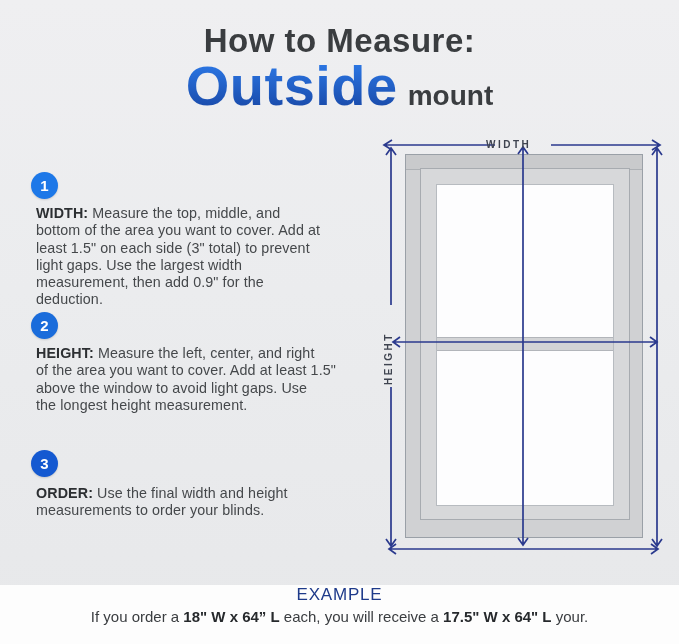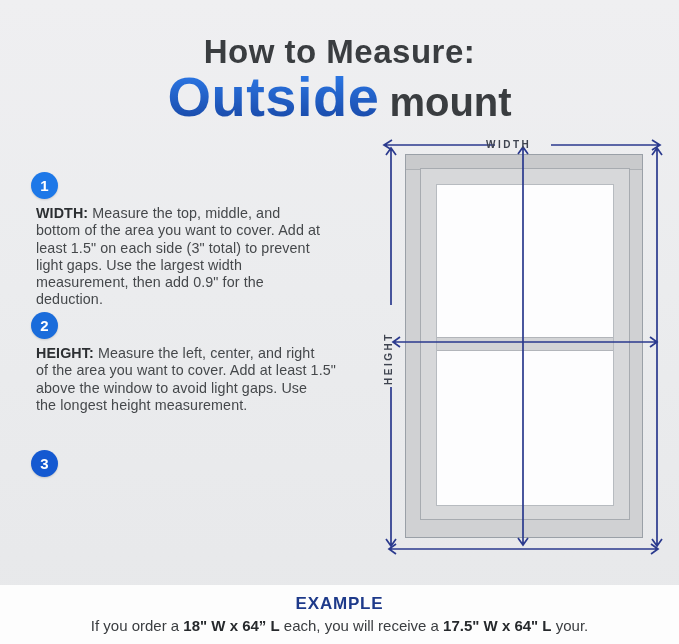--- a/index.html
+++ b/index.html
@@ -7,29 +7,29 @@
     --arrow-navy:#2b3a8e; --title-blue-top:#2f80f0; --title-blue-bottom:#16429f;
     --example-heading-blue:#1e3a8a;
   }
   html,body{margin:0;padding:0;}
   .canvas{
     position:relative; width:679px; height:644px; overflow:hidden;
     background:linear-gradient(180deg,#efeff1 0%,#ebecee 45%,#e7e8ea 100%);
     font-family:"Liberation Sans", sans-serif;
   }
   
-  .title{position:absolute; top:35px; left:0; width:100%; text-align:center;}
+  .title{position:absolute; top:24px; left:0; width:100%; text-align:center;}
   .title-line1{font-size:33px; font-weight:700; letter-spacing:.5px; color:#3a3d40; line-height:34px;}
   .title-line2{margin-top:4px; line-height:48px;}
   .title-highlight{
     font-size:56px; font-weight:800; letter-spacing:.5px;
     background:linear-gradient(180deg,var(--title-blue-top) 0%,var(--title-blue-bottom) 100%);
     -webkit-background-clip:text; background-clip:text; color:transparent;
   }
-  .title-suffix{font-size:40px; font-weight:600; color:#3a3d40; margin-left:10px;text-align:center;}
+  .title-suffix{font-size:28px; font-weight:600; color:#3a3d40; margin-left:10px;text-align:center;}
   
   .step-badge{
     position:absolute; left:31px; width:27px; height:27px; border-radius:50%;
     display:flex; align-items:center; justify-content:center;
     color:#fff; font-size:15px; font-weight:700;
     box-shadow:0 1px 2px rgba(0,0,0,.15);
   }
   .step-text{
     position:absolute; left:36px; width:350px; margin:0;
     font-size:14.3px; line-height:17.3px; color:#45484b;
@@ -52,21 +52,21 @@
   .arrows-svg{position:absolute; left:375px; top:128px; width:300px; height:432px; pointer-events:none;}
   .arrow{stroke:var(--arrow-navy); stroke-width:1.7; fill:none;}
   .measure-label{
     position:absolute; font-size:10px; font-weight:700; letter-spacing:2.5px;
     color:#3f4450; text-transform:uppercase;
   }
   .width-label{left:486px; top:139px; width:74px; }
   .height-label{left:383px; top:311px; height:74px; writing-mode:vertical-rl; transform:rotate(180deg);}
   
   .footer{position:absolute; left:0; top:585px; width:100%; height:59px; background:#fdfdfd; text-align:center;}
-  .example-heading{margin-top:9px; font-size:17px; font-weight:700; letter-spacing:.8px; color:var(--example-heading-blue);}
+  .example-heading{font-size:17px; font-weight:400; letter-spacing:.8px; color:var(--example-heading-blue);}
   .example-line{margin-top:3px; font-size:15px; color:#3a3d40;}
   .example-line b{color:#26292c; font-weight:700;}
 </style>
 </head>
 <body>
 
 <div class="canvas">
 
   <div class="title">
     <div class="title-line1">How to Measure:</div>
@@ -81,20 +81,22 @@
 measurement, then add 0.9" for the
 deduction.</span></p>
 
   <div id="badge-1" class="step-badge" style="background: rgb(26, 108, 219);">2</div>
   <p id="text-1" class="step-text"><strong>HEIGHT:</strong><span> Measure the left, center, and right
 of the area you want to cover. Add at least 1.5"
 above the window to avoid light gaps. Use
 the longest height measurement.</span></p>
 
   <div id="badge-2" class="step-badge" style="background: rgb(20, 89, 209);">3</div>
+  <p id="text-2" class="step-text"><strong>ORDER:</strong><span> Use the final width and height
+measurements to order your blinds.</span></p>
 
   <div class="win-outer">
     <div class="win-topband"></div>
   </div>
   <div class="win-frame"></div>
   <div class="win-glass"></div>
   <div class="win-rail"></div>
 
   <svg class="arrows-svg" viewBox="0 0 300 432">
 

